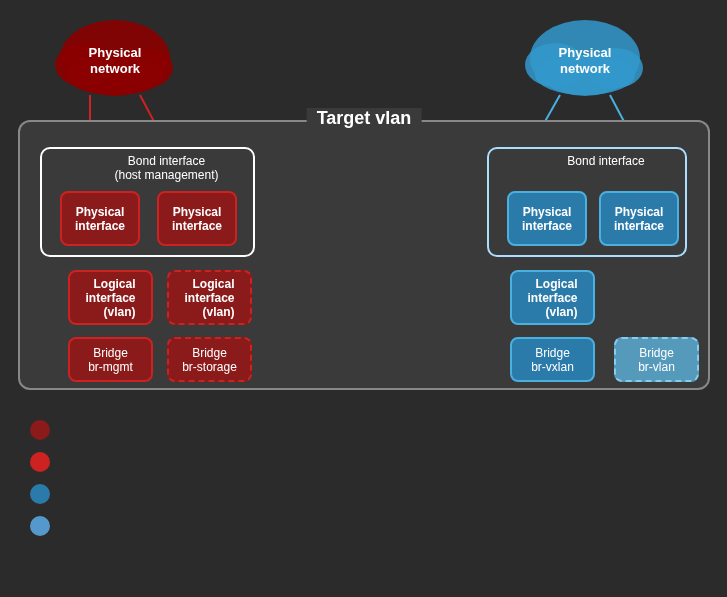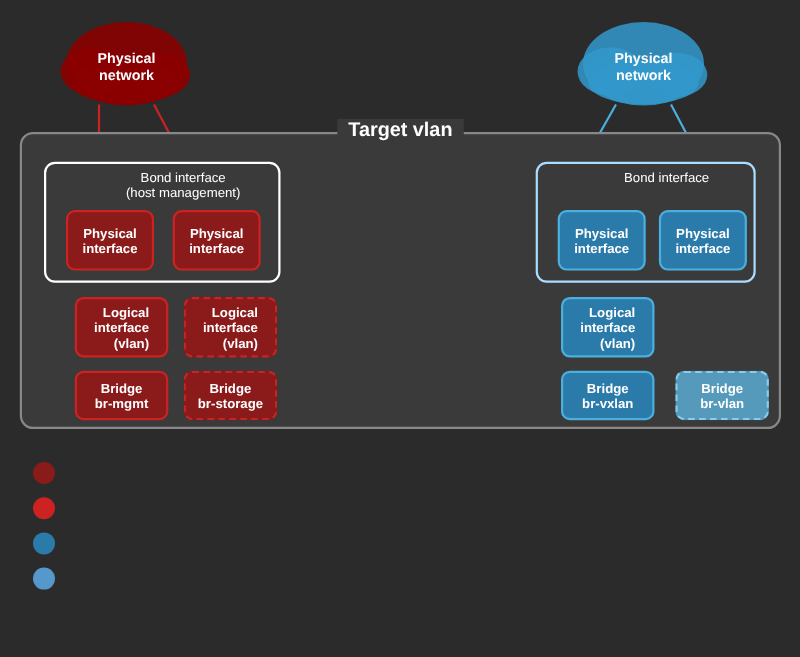--- a/index.html
+++ b/index.html
@@ -133,21 +133,21 @@
     .bridge-box {
       position: absolute;
       width: 85px;
       height: 45px;
       border-radius: 8px;
       display: flex;
       align-items: center;
       justify-content: center;
       text-align: center;
       font-size: 12px;
-      font-weight: bold;
+      font-weight: normal;
       color: #fff;
     }
 
     .bridge-red {
       background: #8b1a1a;
       border: 2px solid #cc2222;
     }
 
     .bridge-red-dashed {
       background: #8b1a1a;

